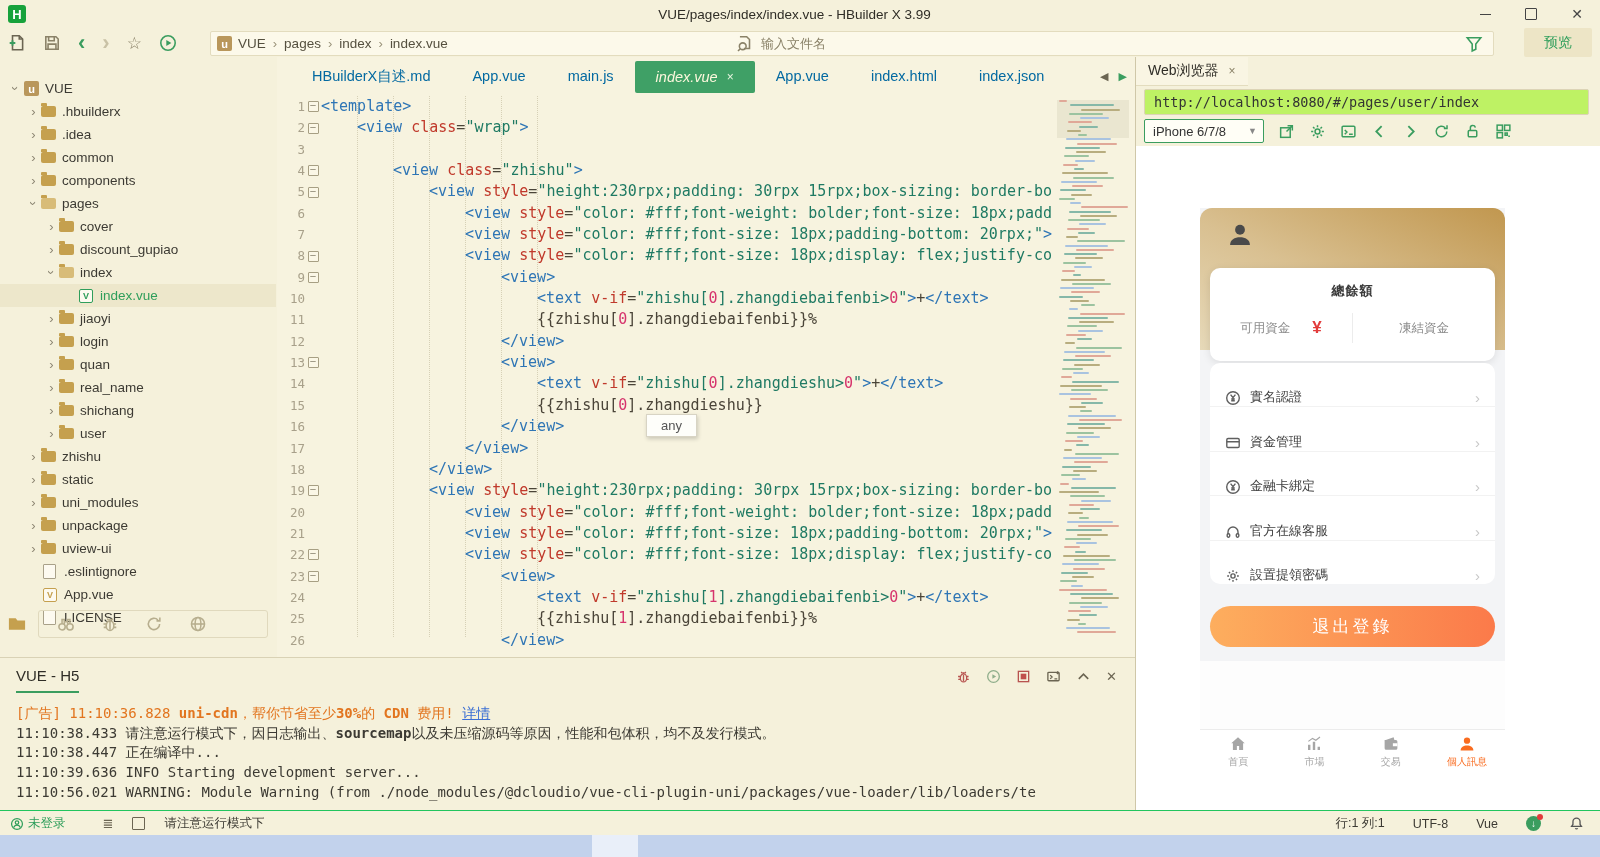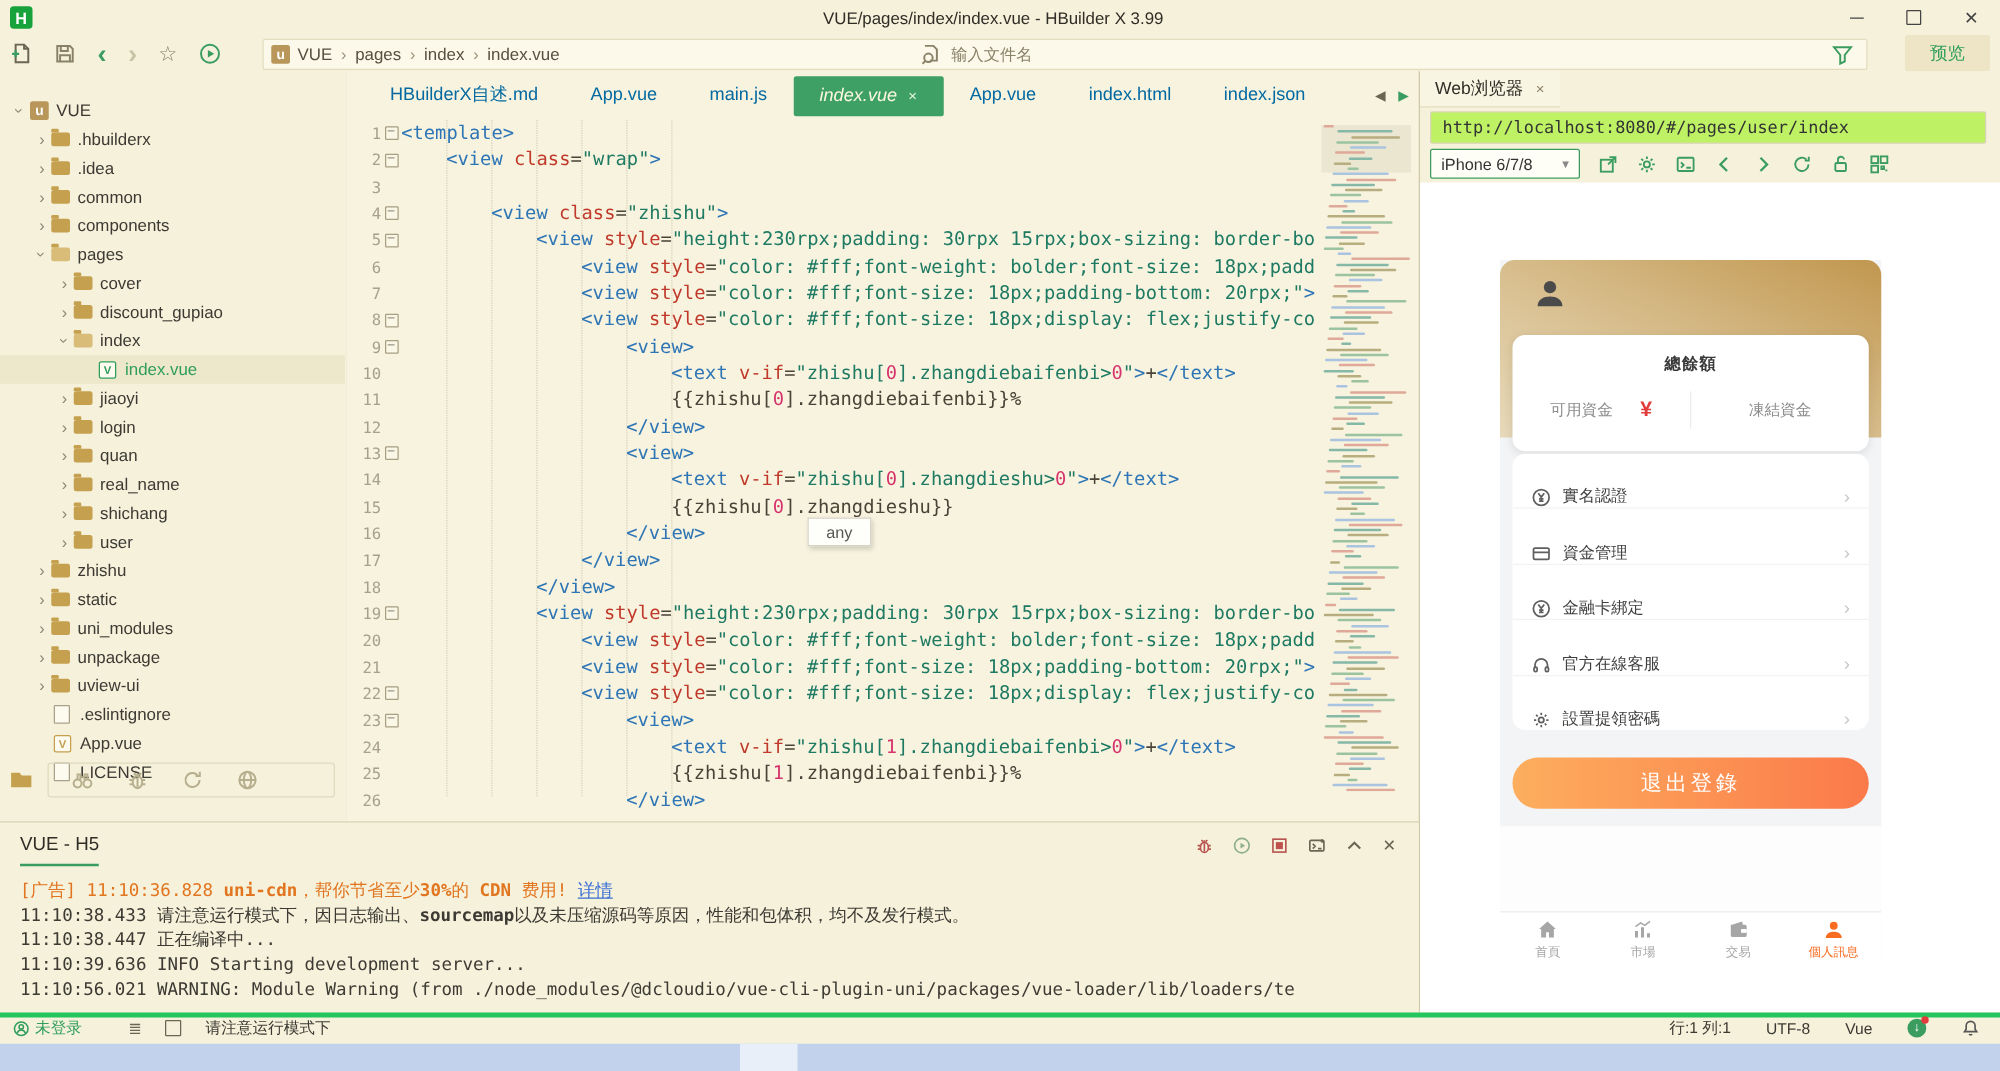--- a/index.html
+++ b/index.html
@@ -104,21 +104,21 @@
   
   .console{position:absolute;left:0;top:657px;width:1135px;height:153px;border-top:1px solid #D9D2B5;overflow:hidden;background:#F5F1DB;}
   .ctab{position:absolute;left:16px;top:9px;font-size:15px;color:#2F2D26;padding-bottom:7px;border-bottom:2px solid #3A9D5F;}
   .cicons{position:absolute;right:18px;top:11px;display:flex;gap:15px;align-items:center;}
   .cico{width:15px;height:15px;display:flex;align-items:center;justify-content:center;}
   .clines{position:absolute;left:16px;top:46px;right:4px;font-family:"DejaVu Sans Mono",monospace;font-size:14px;line-height:19.7px;white-space:nowrap;}
   .c-ad{color:#E2751F;} .c-adb{color:#E2751F;font-weight:bold;}
   .c-lk{color:#3B6FD4;text-decoration:underline;}
   .c-t{color:#3C3A33;} .c-b{color:#3C3A33;font-weight:bold;}
   
-  .statusbar{position:absolute;left:0;top:810px;width:1600px;height:25px;border-top:4px solid #22c55e;display:flex;align-items:flex-start;font-size:12.5px;background:#F5F1DB;}
+  .statusbar{position:absolute;left:0;top:810px;width:1600px;height:25px;border-top:1px solid #22c55e;display:flex;align-items:center;font-size:12.5px;background:#F5F1DB;}
   .sb-left{display:flex;align-items:center;gap:9px;padding-left:10px;}
   .sb-login{color:#2F9E5B;display:flex;align-items:center;gap:4px;}
   .sb-list{color:#6B6552;font-size:13px;margin-left:28px;}
   .sb-frame{width:11px;height:11px;border:1.2px solid #6B6552;border-radius:1px;margin-left:10px;}
   .sb-open{margin-left:10px;color:#3C3A33;}
   .sb-right{margin-left:auto;display:flex;align-items:center;gap:28px;padding-right:16px;color:#3C3A33;}
   .upd{position:relative;width:15px;height:15px;background:#3A9D5F;border-radius:50%;color:#fff;font-size:10px;display:flex;align-items:center;justify-content:center;}
   .upd::after{content:"";position:absolute;right:-2px;top:-2px;width:6px;height:6px;background:#E23B3B;border-radius:50%;}
   .taskbar{position:absolute;left:0;top:835px;width:1600px;height:22px;background:#C2D2EC;}
   .taskbar .tile{position:absolute;left:592px;top:0;width:46px;height:22px;background:#E9EFF9;}

